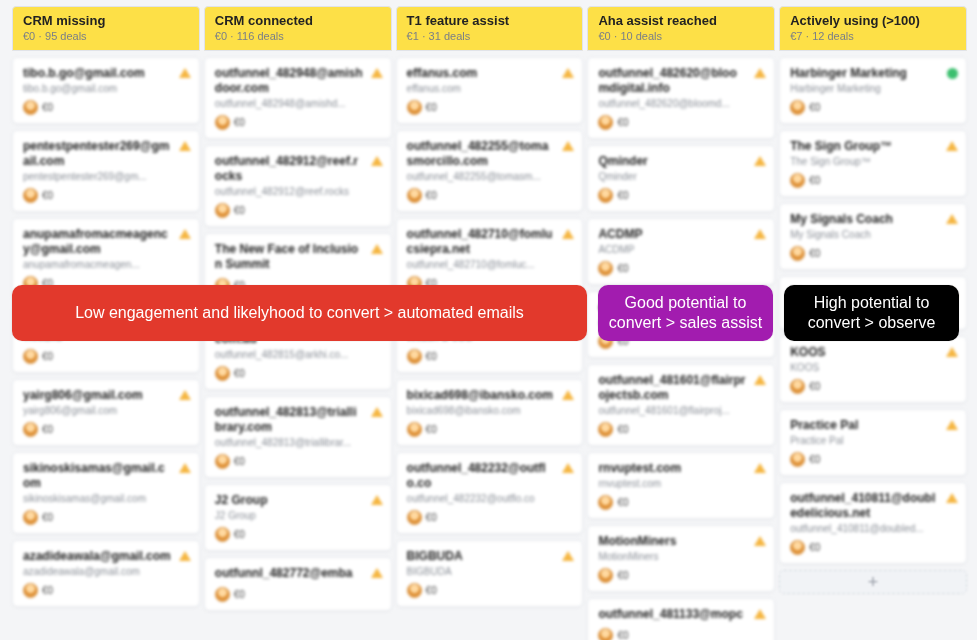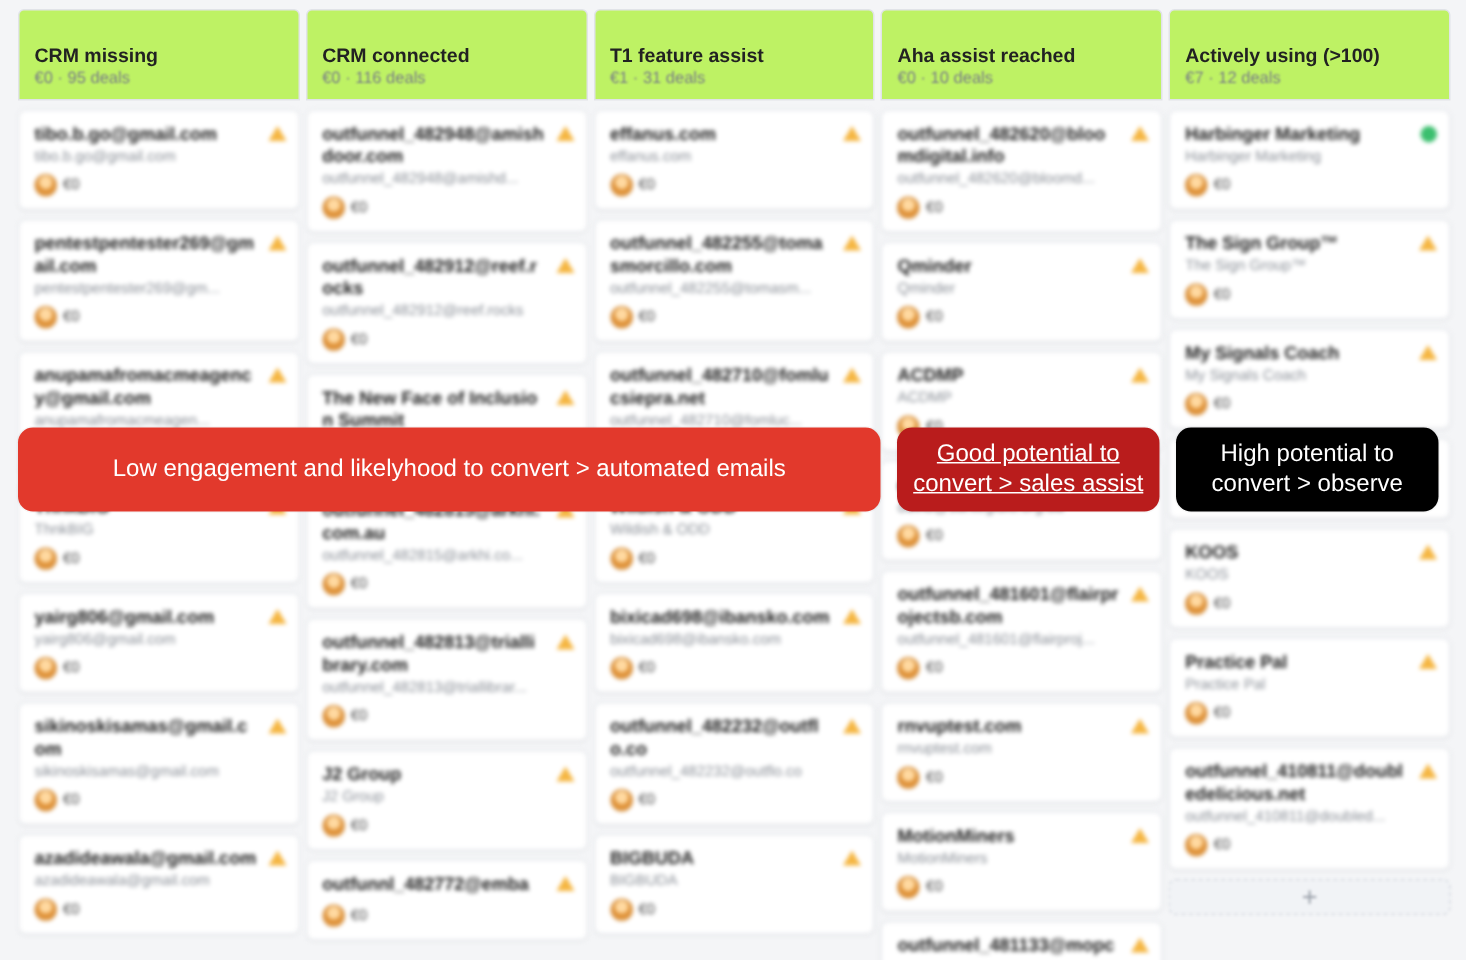--- a/index.html
+++ b/index.html
@@ -17,24 +17,24 @@
     padding: 6px 10px 6px 12px;
     width: 977px;
   }
   .column {
     flex: 1 1 0;
     min-width: 0;
     display: flex;
     flex-direction: column;
   }
   .col-header {
-    background: #bef264;
+    background: #fde047;
     border: 1px solid #e1e3e8;
     border-radius: 4px 4px 0 0;
-    padding: 22px 10px 8px 10px;
+    padding: 6px 10px 8px 10px;
     margin-bottom: 6px;
   }
   .col-title {
     font-size: 13px;
     font-weight: 700;
     color: #222;
   }
   .col-sub {
     font-size: 11px;
     color: #7a7f87;
@@ -116,21 +116,21 @@
     font-size: 16px;
     display: flex;
     align-items: center;
     justify-content: center;
     padding: 6px 10px;
     text-align: center;
     line-height: 1.25;
     box-shadow: 0 0 0 1px rgba(0,0,0,0.03);
   }
   .pill-red    { background:#e2392c; flex: 0 0 575px; }
-  .pill-amber  { background:#b91c1c; flex: 0 0 175px; text-decoration: underline; }
+  .pill-amber  { background:#a21caf; flex: 0 0 175px; }
   .pill-green  { background:#000000; flex: 0 0 175px; }
 
   .add-row {
     background:#f1f3f6;
     border:1px dashed #d7dbe2;
     border-radius:5px;
     height:24px;
     display:flex;align-items:center;justify-content:center;
     color:#9aa0aa; font-size:18px; line-height:1;
     filter: blur(1px);

